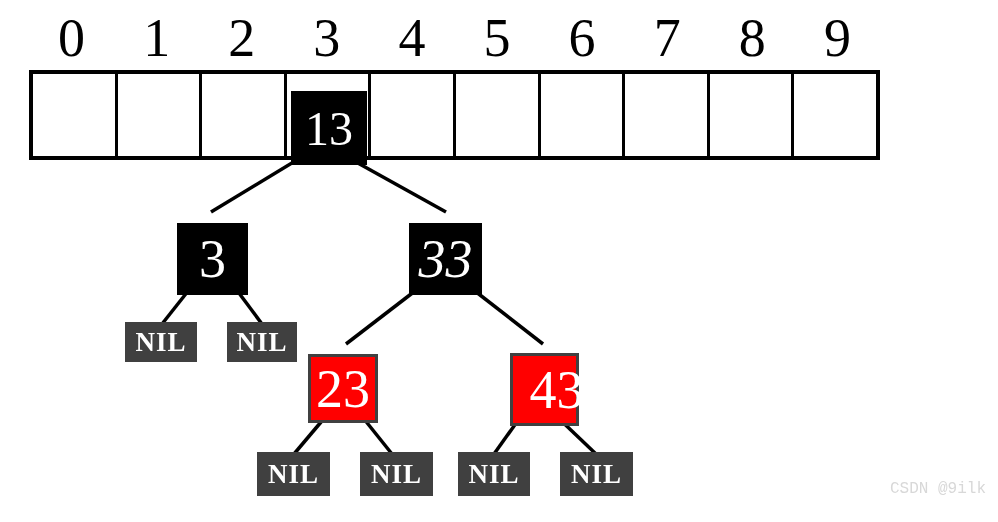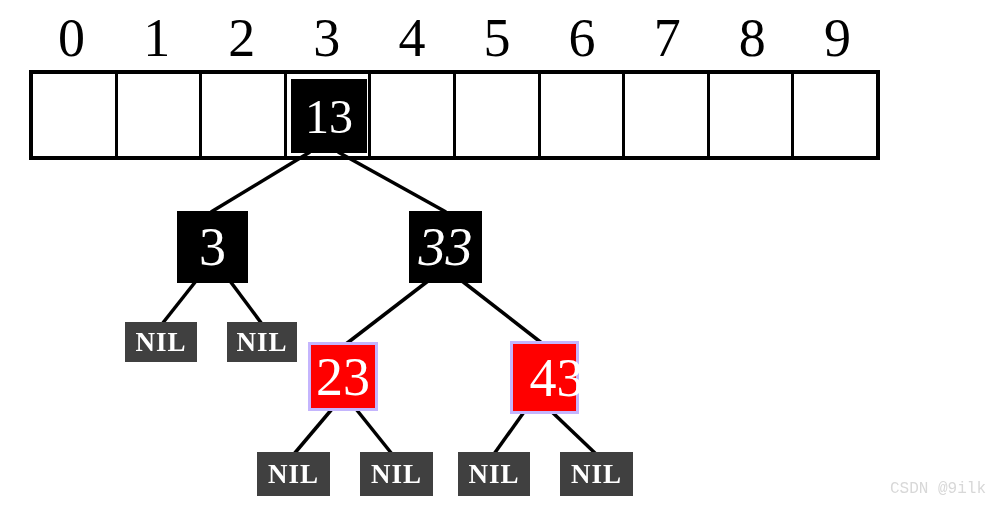--- a/index.html
+++ b/index.html
@@ -42,23 +42,24 @@
 
   
   .tnode {
     position: absolute;
     display: flex;
     align-items: center;
     justify-content: center;
     color: #ffffff;
     z-index: 2;
     box-sizing: border-box;
+    margin-top: 12px;
   }
   .tnode.black { background: #000000; }
-  .tnode.red   { background: #ff0000; border: 3px solid #c4b5fd; }
+  .tnode.red   { background: #ff0000; border: 3px solid #404040; }
 
   .bucket-13 { left: 291px; top: 79px;  width: 76px; height: 74px; font-size: 48px; }
   .node-3    { left: 177px; top: 211px; width: 71px; height: 72px; font-size: 54px; }
   .node-33   { left: 409px; top: 211px; width: 73px; height: 72px; font-size: 54px; font-style: italic; }
   .node-23   { left: 308px; top: 342px; width: 70px; height: 69px; font-size: 54px; }
   .node-43   { left: 510px; top: 341px; width: 69px; height: 73px; font-size: 54px; padding-left: 24px; }
 
   .nil {
     position: absolute;
     background: #404040;

